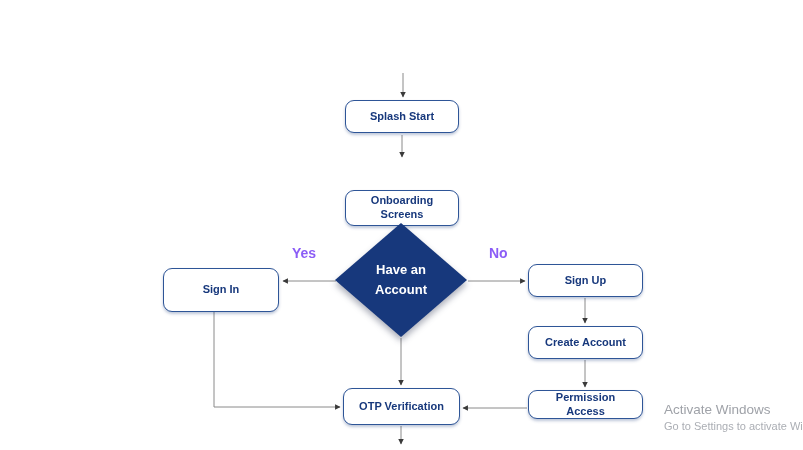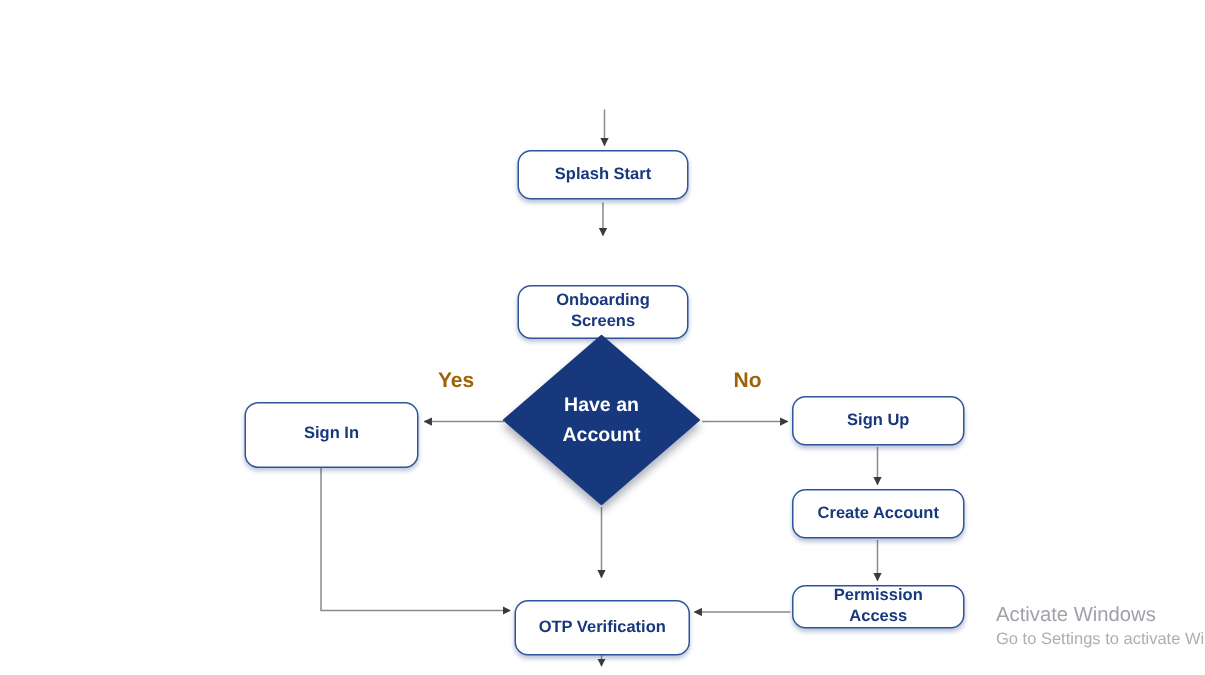--- a/index.html
+++ b/index.html
@@ -31,37 +31,37 @@
     display:flex;flex-direction:column;align-items:center;justify-content:center;
     text-align:center;color:#17387c;font-size:11px;font-weight:700;line-height:1.25;
     box-sizing:border-box;
   }
   .box-splash{left:345px;top:100px;width:114px;height:33px;}
   .box-onboarding{left:345px;top:160px;width:114px;height:36px;margin-top:30px;}
   .box-signin{left:163px;top:268px;width:116px;height:44px;}
   .box-signup{left:528px;top:264px;width:115px;height:33px;}
   .box-create{left:528px;top:326px;width:115px;height:33px;}
   .box-permission{left:528px;top:390px;width:115px;height:29px;}
-  .box-otp{left:343px;top:400px;width:117px;height:37px;}
+  .box-otp{left:343px;top:388px;width:117px;height:37px;}
 
   
   .diamond-wrap{
     position:absolute;left:335px;top:223px;width:132px;height:114px;
     filter:drop-shadow(0 4px 3px rgba(20,30,60,.35));
   }
   .diamond{
     width:100%;height:100%;background:#17387c;
     clip-path:polygon(50% 0,100% 50%,50% 100%,0 50%);
     display:flex;flex-direction:column;align-items:center;justify-content:center;
     color:#ffffff;font-size:13px;font-weight:700;line-height:1.55;text-align:center;
   }
 
   
   .branch-label{
-    position:absolute;font-size:14px;font-weight:700;color:#a16207;
+    position:absolute;font-size:14px;font-weight:700;color:#8b5cf6;
   }
   .label-yes{left:292px;top:245px;}
   .label-no{left:489px;top:245px;}
 
   
   .watermark{position:absolute;left:664px;top:402px;white-space:nowrap;}
   .watermark-line1{font-size:13.5px;color:#9fa2a8;}
   .watermark-line2{font-size:11px;color:#abaeb4;margin-top:3px;}
 </style>
 </head>

